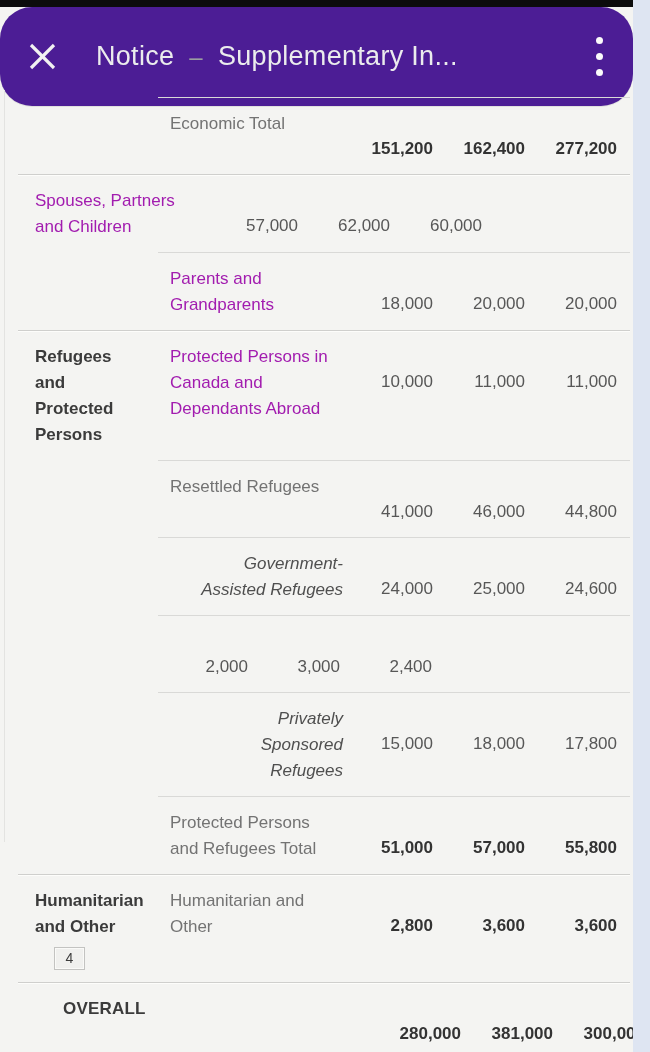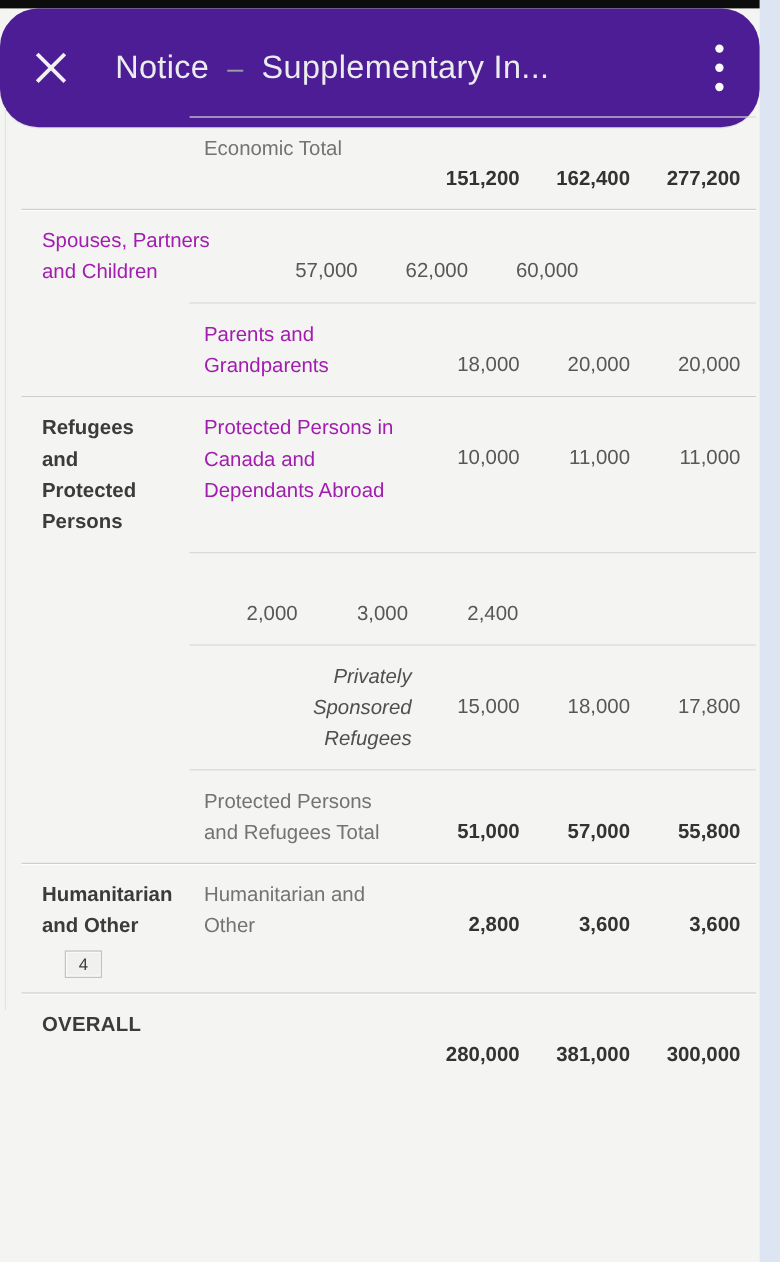--- a/index.html
+++ b/index.html
@@ -45,21 +45,21 @@
 
   .cat  { width:135px; padding-right:28px; font-weight:bold; color:#3b3b3b; flex-shrink:0; }
   .prog { width:185px; padding-right:14px; color:#a21caf; flex-shrink:0; }
   .prog.b { font-weight:normal; color:#737373; }
   .prog.i { font-style:italic; text-align:right; padding-left:30px; padding-right:12px; color:#4f4f4f; }
   .num  { text-align:right; color:#575757; flex-shrink:0;margin-top:25px; }
   .n1 { width:78px; } .n2 { width:92px; } .n3 { width:92px; }
   .vals-b .num { font-weight:bold; color:#333333; }
 
   .overall-row { padding-bottom:50px; }
-  .overall-row .cat { letter-spacing:0.2px; width:320px; }
+  .overall-row .cat { letter-spacing:0.2px; width:320px;margin-left:28px; }
 
   .fn-box { display:block; width:31px; height:23px; margin:7px 0 0 19px;
             border:1px solid #c3c3c1; background:#f0f0ee; color:#3c3c3c;
             font-size:14px; font-weight:normal; line-height:21px; text-align:center;
             text-decoration:none; cursor:pointer; box-shadow:inset 0 0 0 1px #fafaf8; }
 </style>
 </head>
 <body>
 
 <div class="screen">
@@ -116,21 +116,35 @@
 
 
         <div class="trow sep-section">
           <div class="cat">Refugees and Protected Persons</div>
           <div class="prog">Protected Persons in Canada and Dependants Abroad</div>
           <div class="num n1">10,000</div>
           <div class="num n2">11,000</div>
           <div class="num n3">11,000</div>
         </div>
 
+        <div class="trow sep-inner">
+          <div class="cat"></div>
+          <div class="prog b">Resettled Refugees</div>
+          <div class="num n1">41,000</div>
+          <div class="num n2">46,000</div>
+          <div class="num n3">44,800</div>
+        </div>
 
+        <div class="trow sep-inner">
+          <div class="cat"></div>
+          <div class="prog i">Government-Assisted Refugees</div>
+          <div class="num n1">24,000</div>
+          <div class="num n2">25,000</div>
+          <div class="num n3">24,600</div>
+        </div>
 
         <div class="trow sep-inner">
           <div class="cat"></div>
           <div class="num n1">2,000</div>
           <div class="num n2">3,000</div>
           <div class="num n3">2,400</div>
         </div>
 
         <div class="trow sep-inner">
           <div class="cat"></div>

